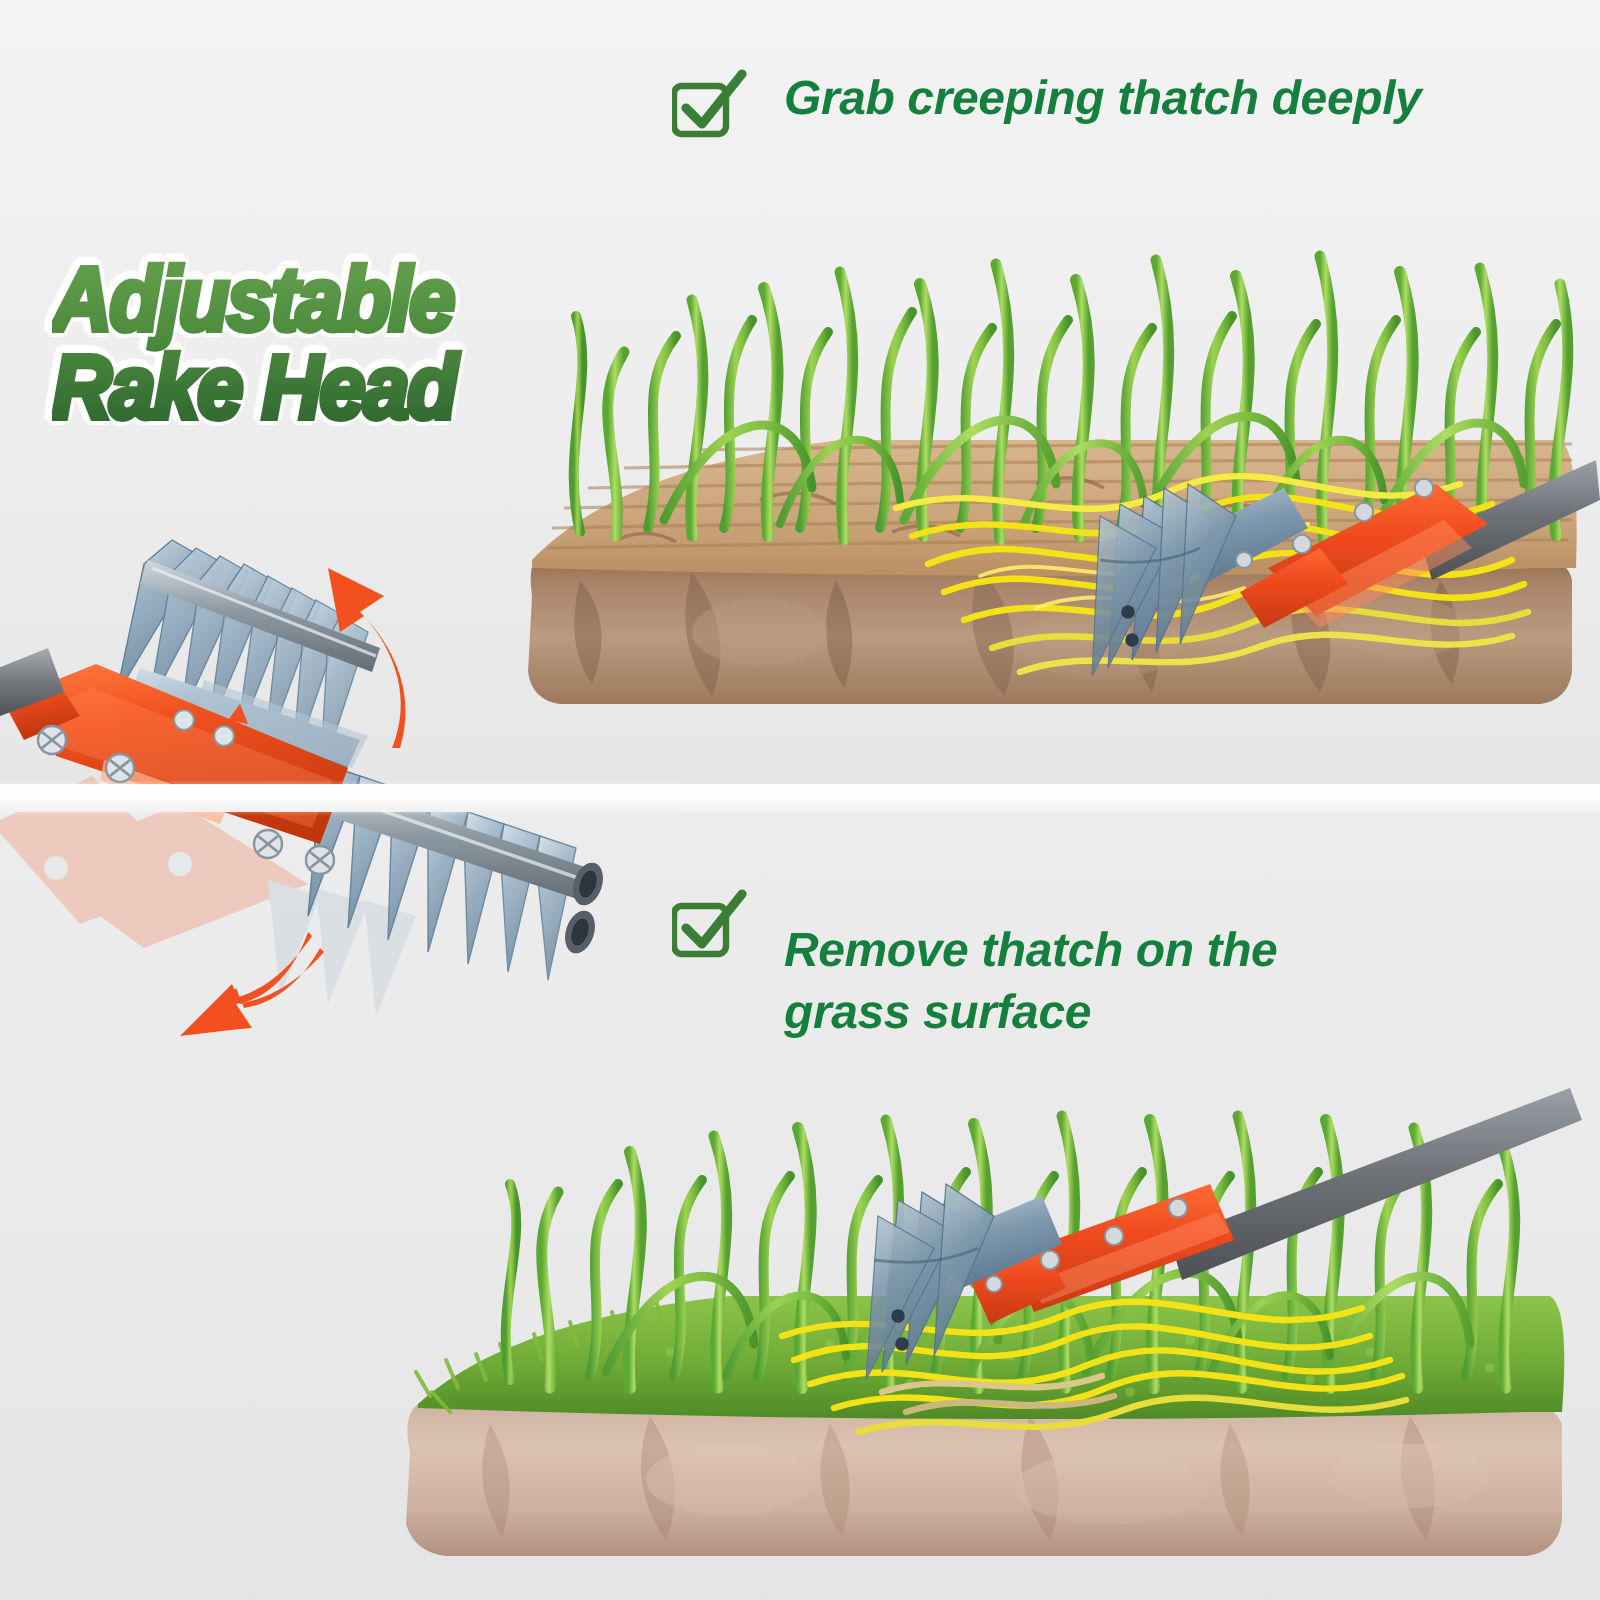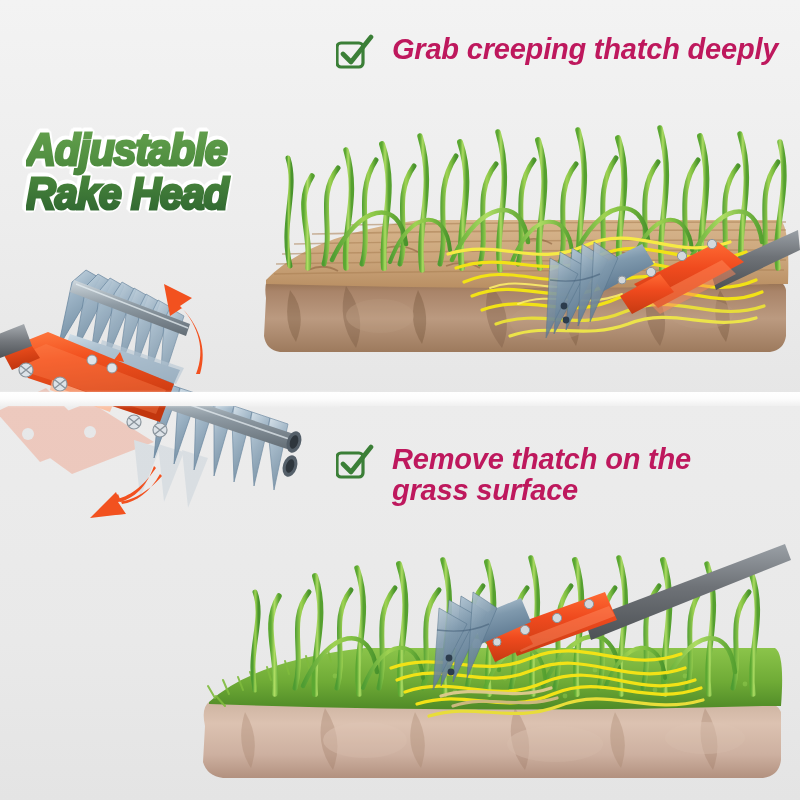--- a/index.html
+++ b/index.html
@@ -13,24 +13,24 @@
 
   
   .bg-top{position:absolute;left:0;top:0;width:800px;height:396px;
     background:linear-gradient(180deg,#f3f3f3 0%,#ededed 55%,#e6e6e6 100%);}
   .bg-divider{position:absolute;left:0;top:392px;width:800px;height:14px;
     background:linear-gradient(180deg,#ffffff 0%,#fdfdfd 45%,#f0f0f0 100%);}
   .bg-bottom{position:absolute;left:0;top:404px;width:800px;height:396px;
     background:linear-gradient(180deg,#ececec 0%,#e9e9e9 60%,#e4e4e4 100%);}
 
   
-  .headline{position:absolute;color:#be185d;font-weight:bold;font-style:italic;
-    font-size:29px;line-height:31px;letter-spacing:-0.2px;white-space:pre-line;}
+  .headline{position:absolute;color:#15803d;font-weight:bold;font-style:italic;
+    font-size:24px;line-height:31px;letter-spacing:-0.2px;white-space:pre-line;}
   #headline-1{left:392px;top:34px;}
-  #headline-2{left:392px;top:444px;}
+  #headline-2{left:392px;top:460px;}
 
   .checkbox-icon{position:absolute;width:38px;height:38px;}
   #check-1{left:336px;top:34px;}
   #check-2{left:336px;top:444px;}
 
   
   .title{
     position:absolute;left:26px;top:128px;width:290px;
     font-weight:bold;font-style:italic;font-size:45px;line-height:44px;
     letter-spacing:-1.2px;white-space:pre-line;

